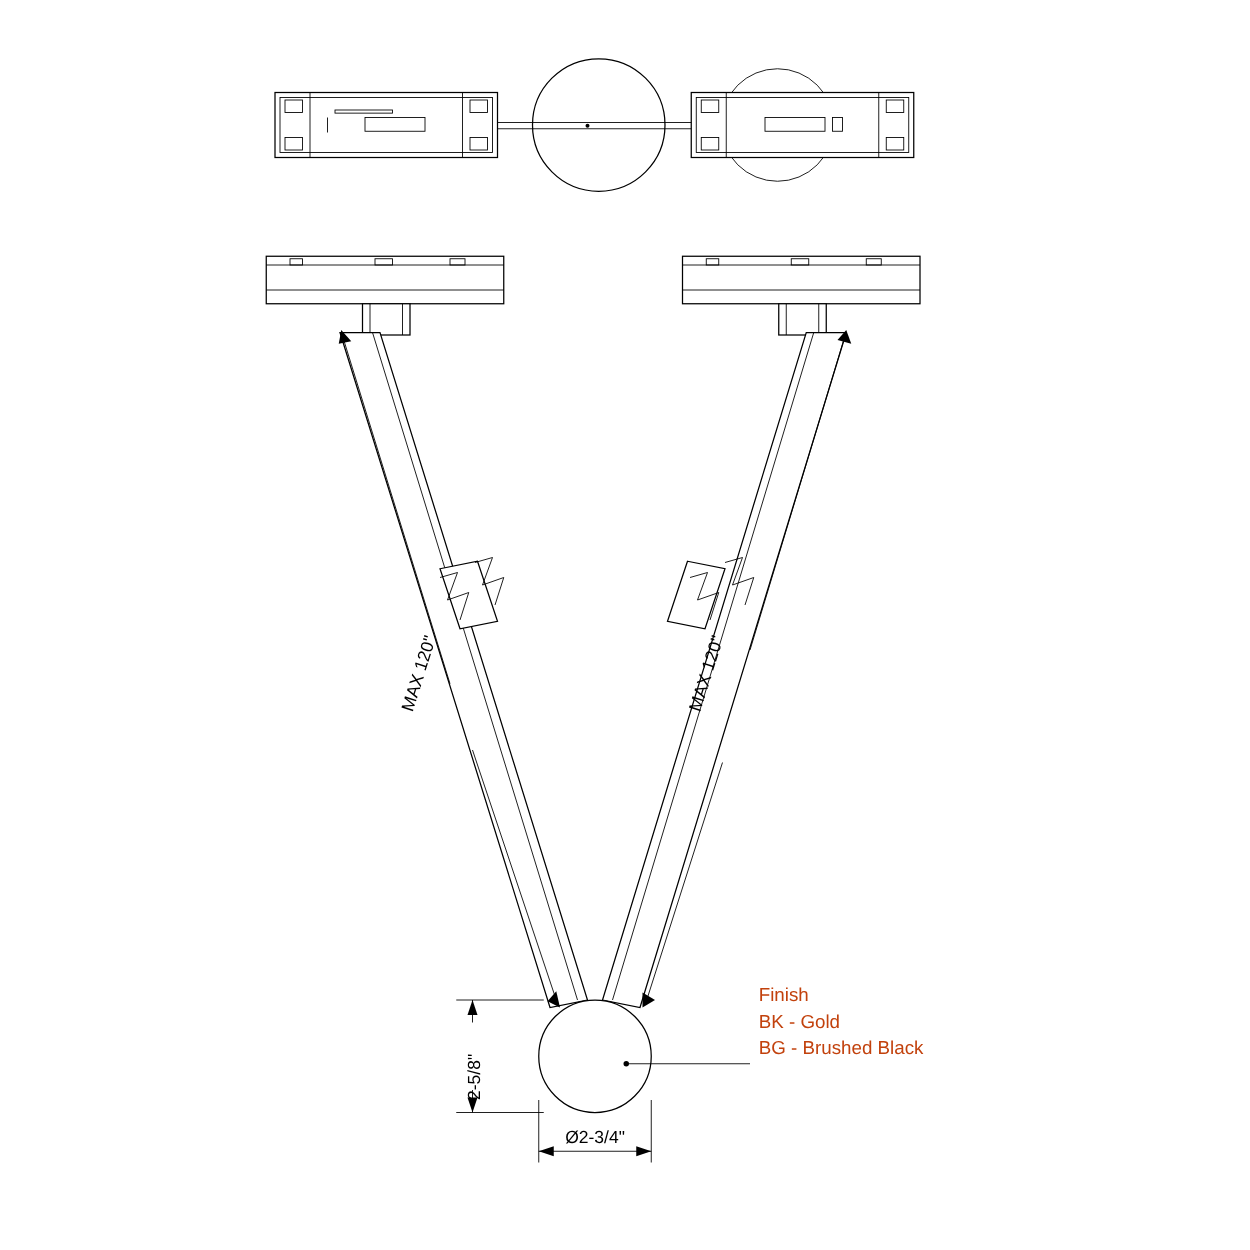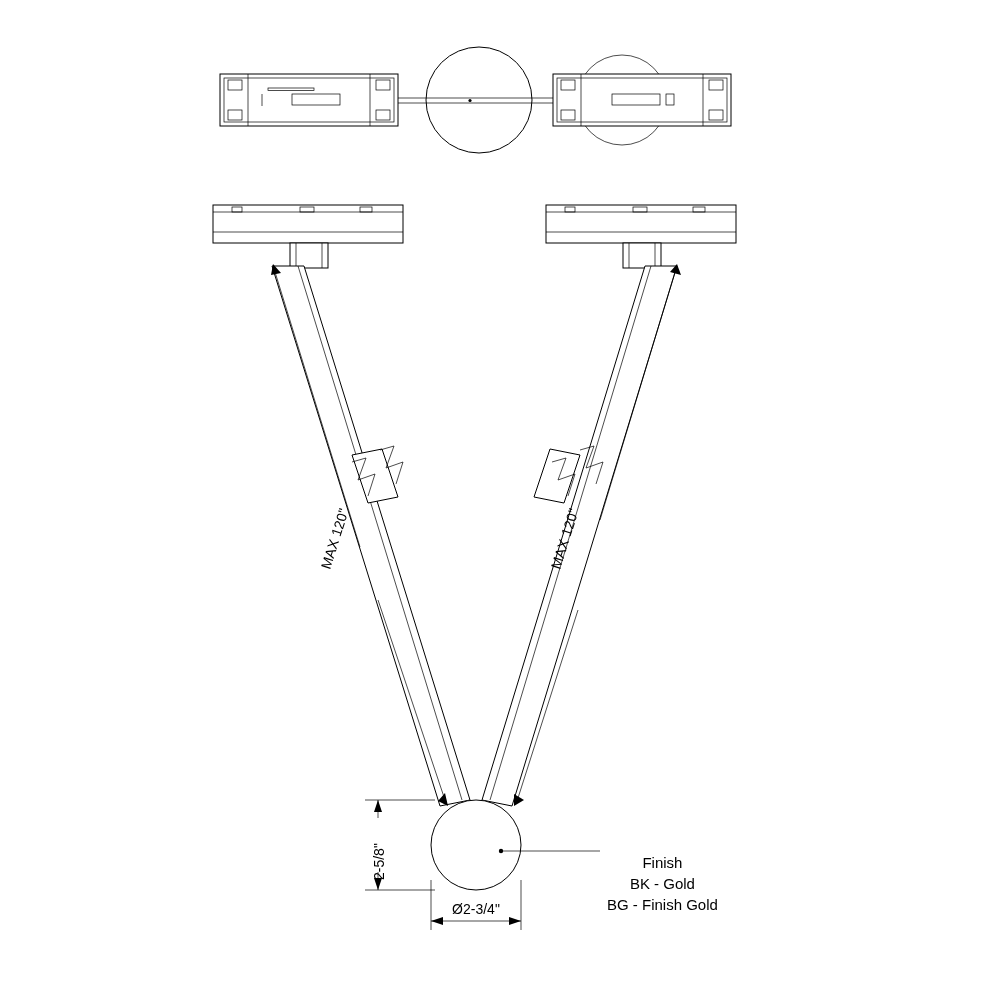--- a/index.html
+++ b/index.html
@@ -47,26 +47,25 @@
     stroke: none;
   }
   .txt-dim {
     font-family: "Liberation Sans", sans-serif;
     font-size: 14px;
     fill: #000000;
   }
   .legend {
     position: absolute;
     left: 607px;
-    top: 852px;
+    top: 786px;
     line-height: 21px;
     font-size: 15px;
-    color: #000000;
+    color: #c2410c;
     white-space: nowrap;
-    text-align: center;
   }
   .legend div {
     font-family: "Liberation Sans", sans-serif;
   }
 </style>
 </head>
 <body>
 
 <div id="sheet">
 
@@ -188,16 +187,16 @@
       <text class="txt-dim" x="476" y="914" text-anchor="middle">Ø2-3/4"</text>
 
       <line class="ln-thin" x1="501" y1="851" x2="600" y2="851"></line>
     </g>
 
   </svg>
 
   <div class="legend">
     <div>Finish</div>
     <div>BK - Gold</div>
-    <div>BG - Finish Gold</div>
+    <div>BG - Brushed Black</div>
   </div>
 
 </div>
 
 </body></html>

